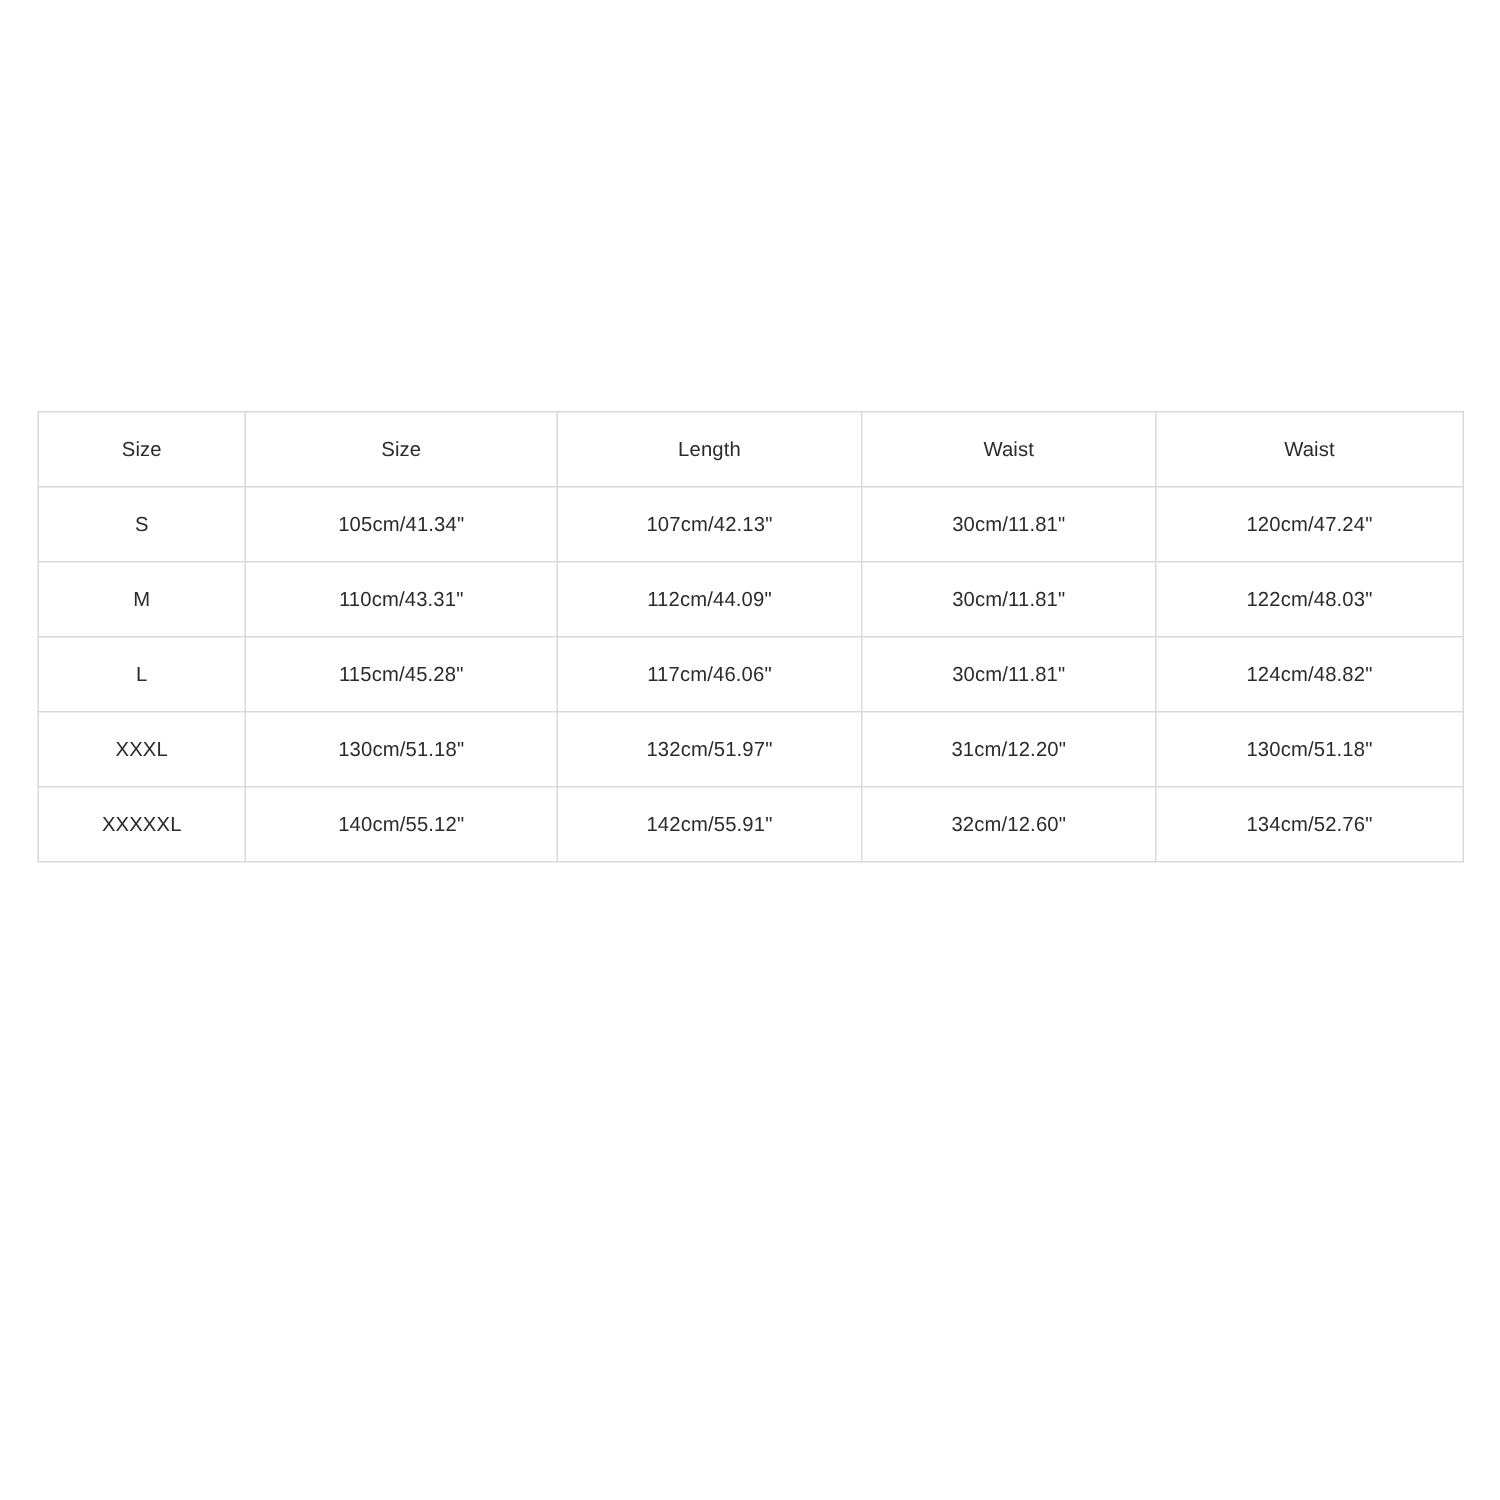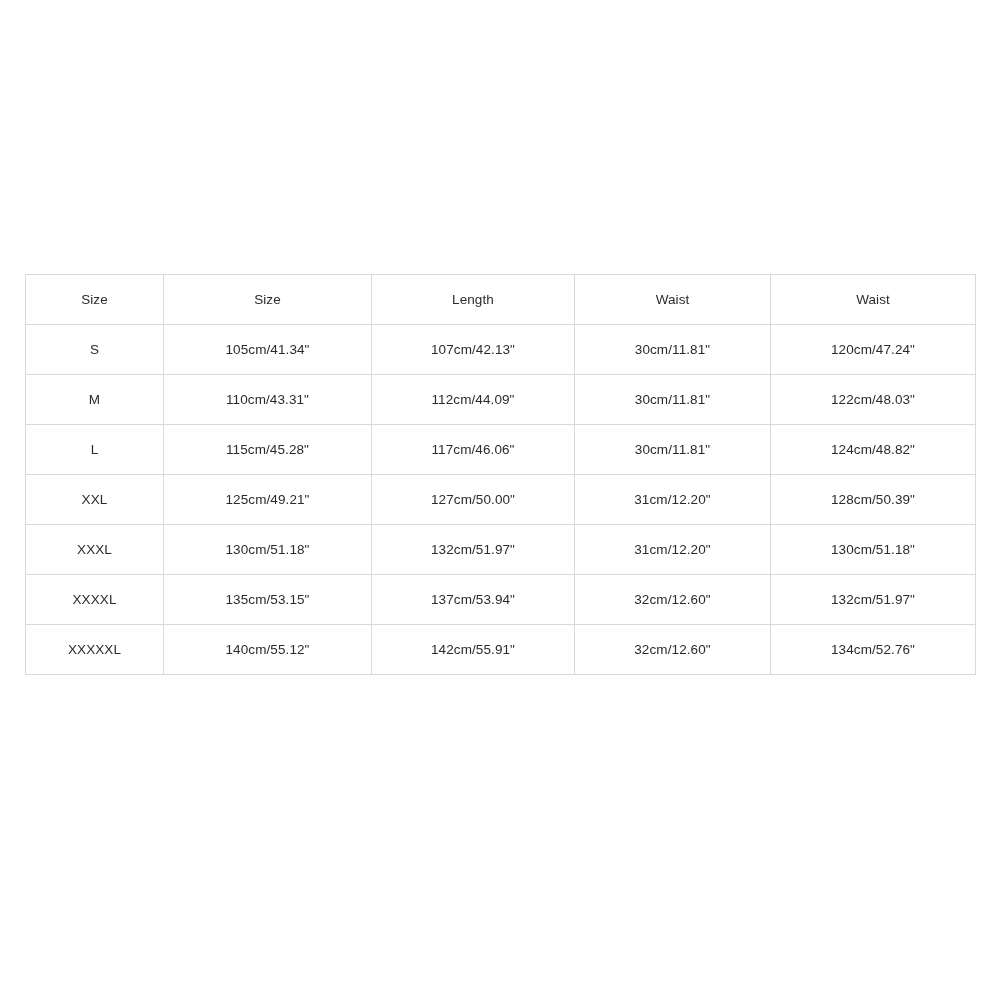--- a/index.html
+++ b/index.html
@@ -88,39 +88,25 @@
         <td>122cm/48.03"</td>
       </tr>
       <tr>
         <td class="size-cell">L</td>
         <td>115cm/45.28"</td>
         <td>117cm/46.06"</td>
         <td>30cm/11.81"</td>
         <td>124cm/48.82"</td>
       </tr>
       <tr>
-        <td class="size-cell">XXL</td>
-        <td>125cm/49.21"</td>
-        <td>127cm/50.00"</td>
-        <td>31cm/12.20"</td>
-        <td>128cm/50.39"</td>
-      </tr>
-      <tr>
         <td class="size-cell">XXXL</td>
         <td>130cm/51.18"</td>
         <td>132cm/51.97"</td>
         <td>31cm/12.20"</td>
         <td>130cm/51.18"</td>
-      </tr>
-      <tr>
-        <td class="size-cell">XXXXL</td>
-        <td>135cm/53.15"</td>
-        <td>137cm/53.94"</td>
-        <td>32cm/12.60"</td>
-        <td>132cm/51.97"</td>
       </tr>
       <tr>
         <td class="size-cell">XXXXXL</td>
         <td>140cm/55.12"</td>
         <td>142cm/55.91"</td>
         <td>32cm/12.60"</td>
         <td>134cm/52.76"</td>
       </tr>
     </tbody>
   </table>

